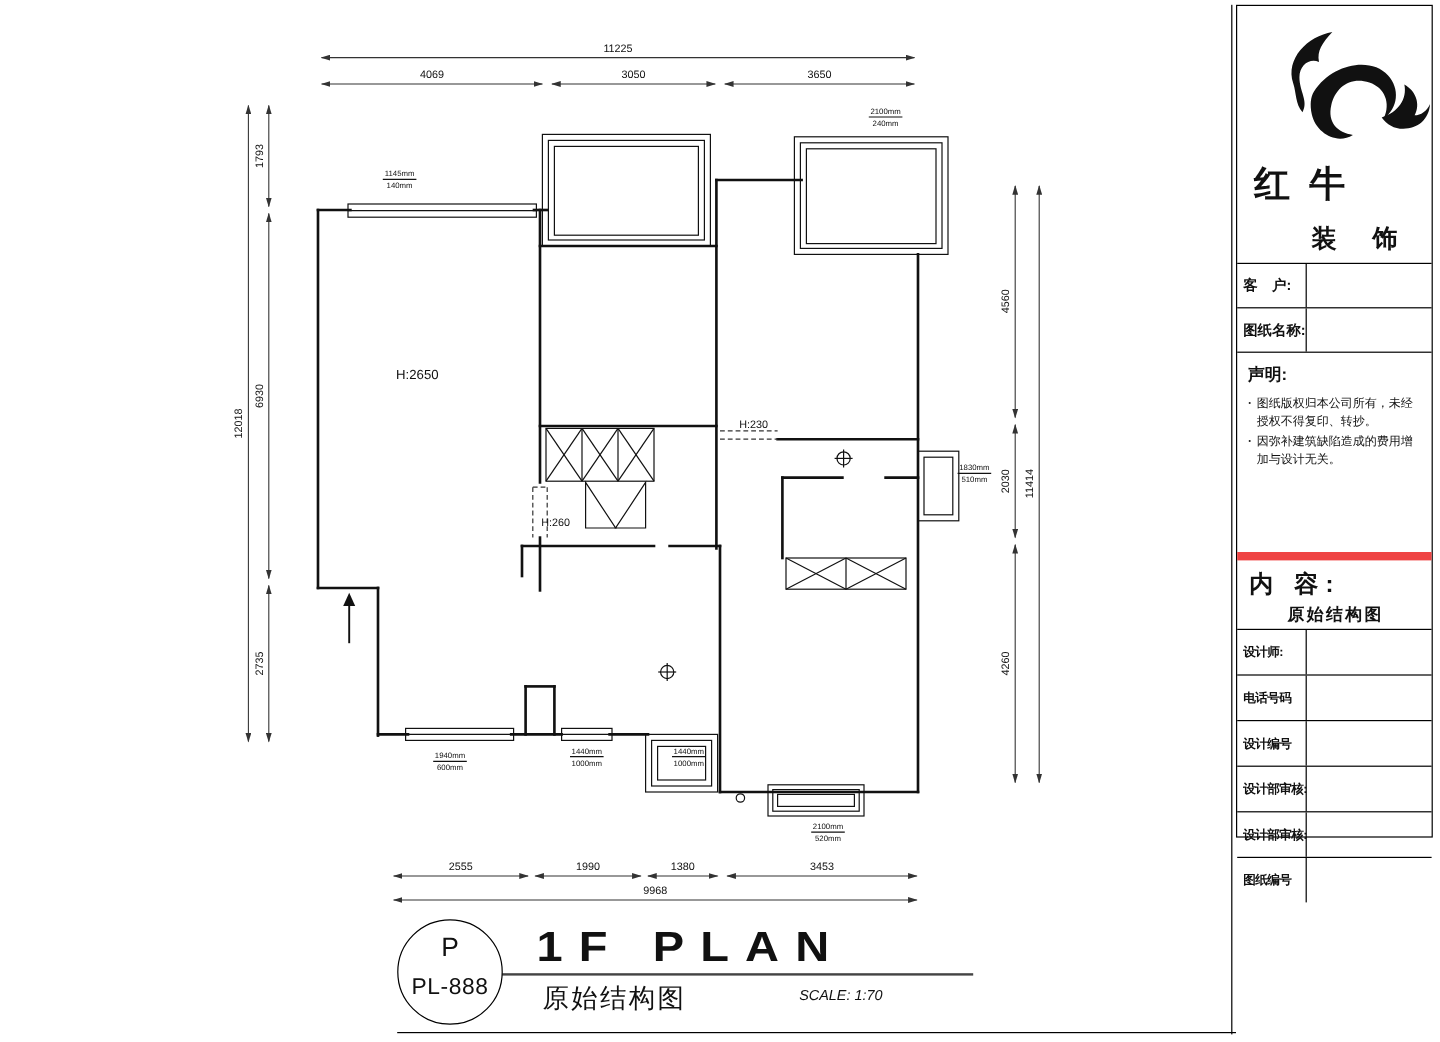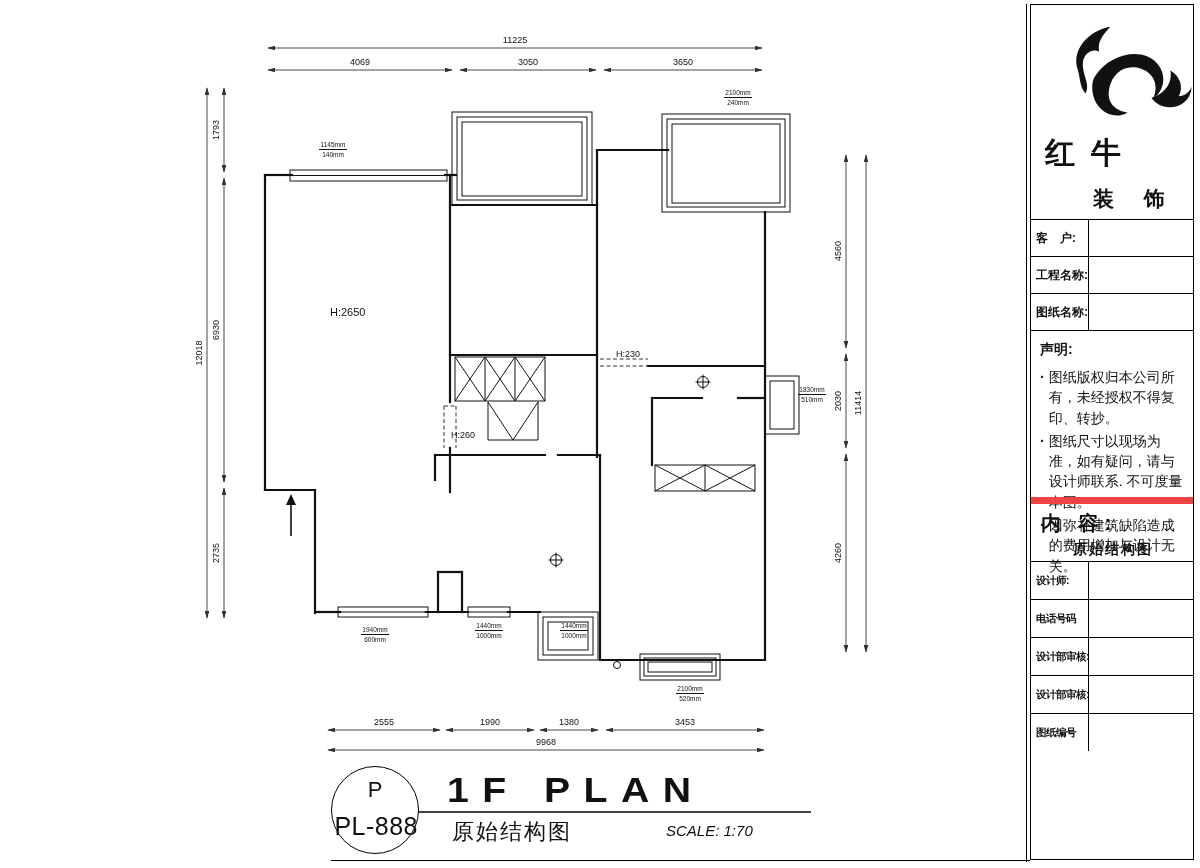--- a/index.html
+++ b/index.html
@@ -1,52 +1,52 @@
 <!DOCTYPE html>
 <html><head>
 <meta charset="utf-8">
 <style>
   html,body{margin:0;padding:0;background:#fff;width:1200px;height:868px;overflow:hidden;
     font-family:"Liberation Sans",sans-serif;color:#111;}
   .abs{position:absolute;}
   #sheet{position:relative;width:1200px;height:868px;background:#fff;}
   
   #pageborder{left:1026px;top:4px;width:1px;height:858px;background:#000;}
-  #titleblock{left:1030px;top:4px;width:164px;height:856px;border:1.6px solid #000;
+  #titleblock{left:1030px;top:4px;width:164px;height:694px;border:1.6px solid #000;
     display:flex;flex-direction:column;box-sizing:border-box;background:#fff;}
   .tb-logo{height:214px;position:relative;flex:none;}
   .brand-main{position:absolute;left:14px;top:128px;font-size:30px;font-weight:bold;letter-spacing:16px;white-space:nowrap;}
   .brand-sub{position:absolute;left:62px;top:180px;font-size:21px;font-weight:bold;letter-spacing:12px;white-space:nowrap;}
   .tb-row{flex:none;display:flex;border-top:1px solid #000;}
   .tb-row.h36{height:36px;} .tb-row.h37{height:37px;}
   .tb-label{width:58px;flex:none;border-right:1px solid #000;display:flex;align-items:center;
     padding-left:5px;font-weight:bold;box-sizing:border-box;}
   .tb-row.h36 .tb-label{font-size:12px;}
   .tb-row.h37 .tb-label{font-size:10.5px;letter-spacing:-0.5px;white-space:nowrap;}
   .tb-value{flex:1;}
   .tb-statement{flex:none;height:167px;border-top:1px solid #000;padding:10px 7px 0 9px;box-sizing:border-box;}
   .stmt-title{font-size:14px;font-weight:bold;margin-bottom:8px;}
-  .stmt-item{font-size:14px;line-height:1.45;display:flex;margin-bottom:3px;}
+  .stmt-item{font-size:10px;line-height:1.45;display:flex;margin-bottom:3px;}
   .stmt-item::before{content:"·";font-weight:bold;margin-right:4px;}
   .tb-content{flex:none;height:64px;border-top:7px solid #ef4444;padding:6px 8px 0 10px;box-sizing:border-box;}
   .content-label{font-size:20px;font-weight:bold;letter-spacing:6px;}
   .content-value{font-size:14px;font-weight:bold;text-align:center;margin-top:4px;letter-spacing:2px;}
   .tb-footer{flex:1;border-top:1px solid #000;padding:14px 8px 0 9px;box-sizing:border-box;font-weight:bold;}
   .footer-line1{font-size:12px;}
   .footer-line2{font-size:12px;margin-top:26px;}
   .sign-line{display:inline-block;width:78px;height:1px;background:#000;margin-left:4px;vertical-align:-2px;}
   
   #stamp{left:331px;top:766px;width:88px;height:88px;border:1.6px solid #000;border-radius:50%;
     box-sizing:border-box;text-align:center;background:#fff;}
   .stamp-letter{font-size:22px;margin-top:10px;}
-  .stamp-code{font-size:25px;margin-top:9px;letter-spacing:0.5px;text-align:right;}
+  .stamp-code{font-size:19px;margin-top:9px;letter-spacing:0.5px;}
   #titleline{left:333px;top:811px;width:478px;height:2px;background:#444;}
   #plan-title{left:447px;top:770px;font-size:35px;font-weight:bold;letter-spacing:12px;transform:scaleX(1.12);transform-origin:left center;white-space:nowrap;}
   #plan-subtitle{left:452px;top:817px;font-size:22px;letter-spacing:2px;}
-  #plan-scale{left:666px;top:822px;font-size:15px;font-style:italic;white-space:nowrap;}
+  #plan-scale{left:666px;top:822px;font-size:12px;font-style:italic;white-space:nowrap;}
   #bottomline{left:331px;top:860px;width:699px;height:1px;background:#000;}
   
   #plansvg{position:absolute;left:0;top:0;}
   .wall{stroke:#111;stroke-width:2.2;fill:none;stroke-linecap:square;}
   .thin{stroke:#111;stroke-width:1;fill:none;}
   .dimline{stroke:#333;stroke-width:0.9;fill:none;}
   .dimtext{font-size:9px;fill:#111;text-anchor:middle;font-family:"Liberation Sans",sans-serif;}
   .roomtext{fill:#111;font-family:"Liberation Sans",sans-serif;}
   .fr{font-size:6.5px;fill:#111;text-anchor:middle;font-family:"Liberation Sans",sans-serif;}
   .dash{stroke:#333;stroke-width:1;stroke-dasharray:4 2.5;fill:none;}
@@ -274,49 +274,48 @@
       </svg>
       <div class="brand-main">红牛</div>
       <div class="brand-sub">装 饰</div>
     </div>
 
     <div class="tb-row h36">
       <div class="tb-label">客　户:</div>
       <div class="tb-value"></div>
     </div>
     <div class="tb-row h36">
-      <div class="tb-label">工程名称:</div>
-      <div class="tb-value"></div>
-    </div>
-    <div class="tb-row h36">
       <div class="tb-label">图纸名称:</div>
       <div class="tb-value"></div>
     </div>
 
     <div class="tb-statement">
       <div class="stmt-title">声明:</div>
       <div class="stmt-item">图纸版权归本公司所有，未经授权不得复印、转抄。</div>
-      <div class="stmt-item">图纸尺寸以现场为准，如有疑问，请与设计师联系. 不可度量本图。</div>
       <div class="stmt-item">因弥补建筑缺陷造成的费用增加与设计无关。</div>
     </div>
 
     <div class="tb-content">
       <div class="content-label">内 容:</div>
       <div class="content-value">原始结构图</div>
     </div>
 
     <div class="tb-row h37">
       <div class="tb-label">设计师:</div>
       <div class="tb-value"></div>
     </div>
     <div class="tb-row h37">
       <div class="tb-label">电话号码</div>
       <div class="tb-value"></div>
     </div>
     <div class="tb-row h37">
+      <div class="tb-label">设计编号</div>
+      <div class="tb-value"></div>
+    </div>
+    <div class="tb-row h37">
       <div class="tb-label">设计部审核:</div>
       <div class="tb-value"></div>
     </div>
     <div class="tb-row h37">
       <div class="tb-label">设计部审核:</div>
       <div class="tb-value"></div>
     </div>
     <div class="tb-row h37">
       <div class="tb-label">图纸编号</div>
       <div class="tb-value"></div>

